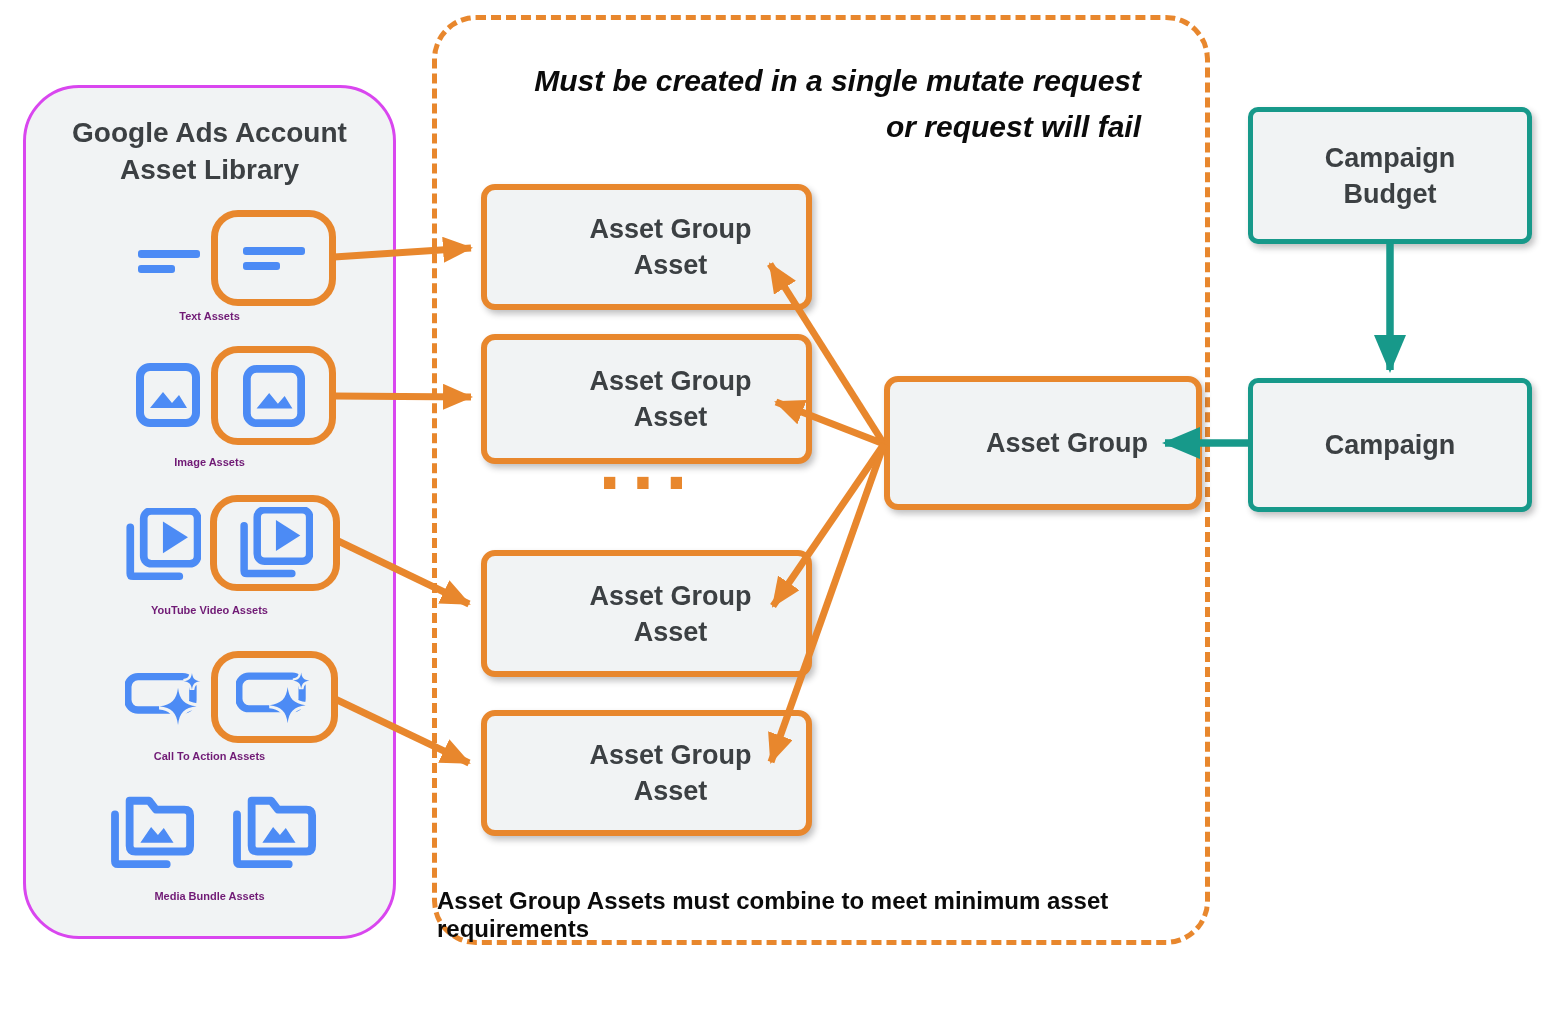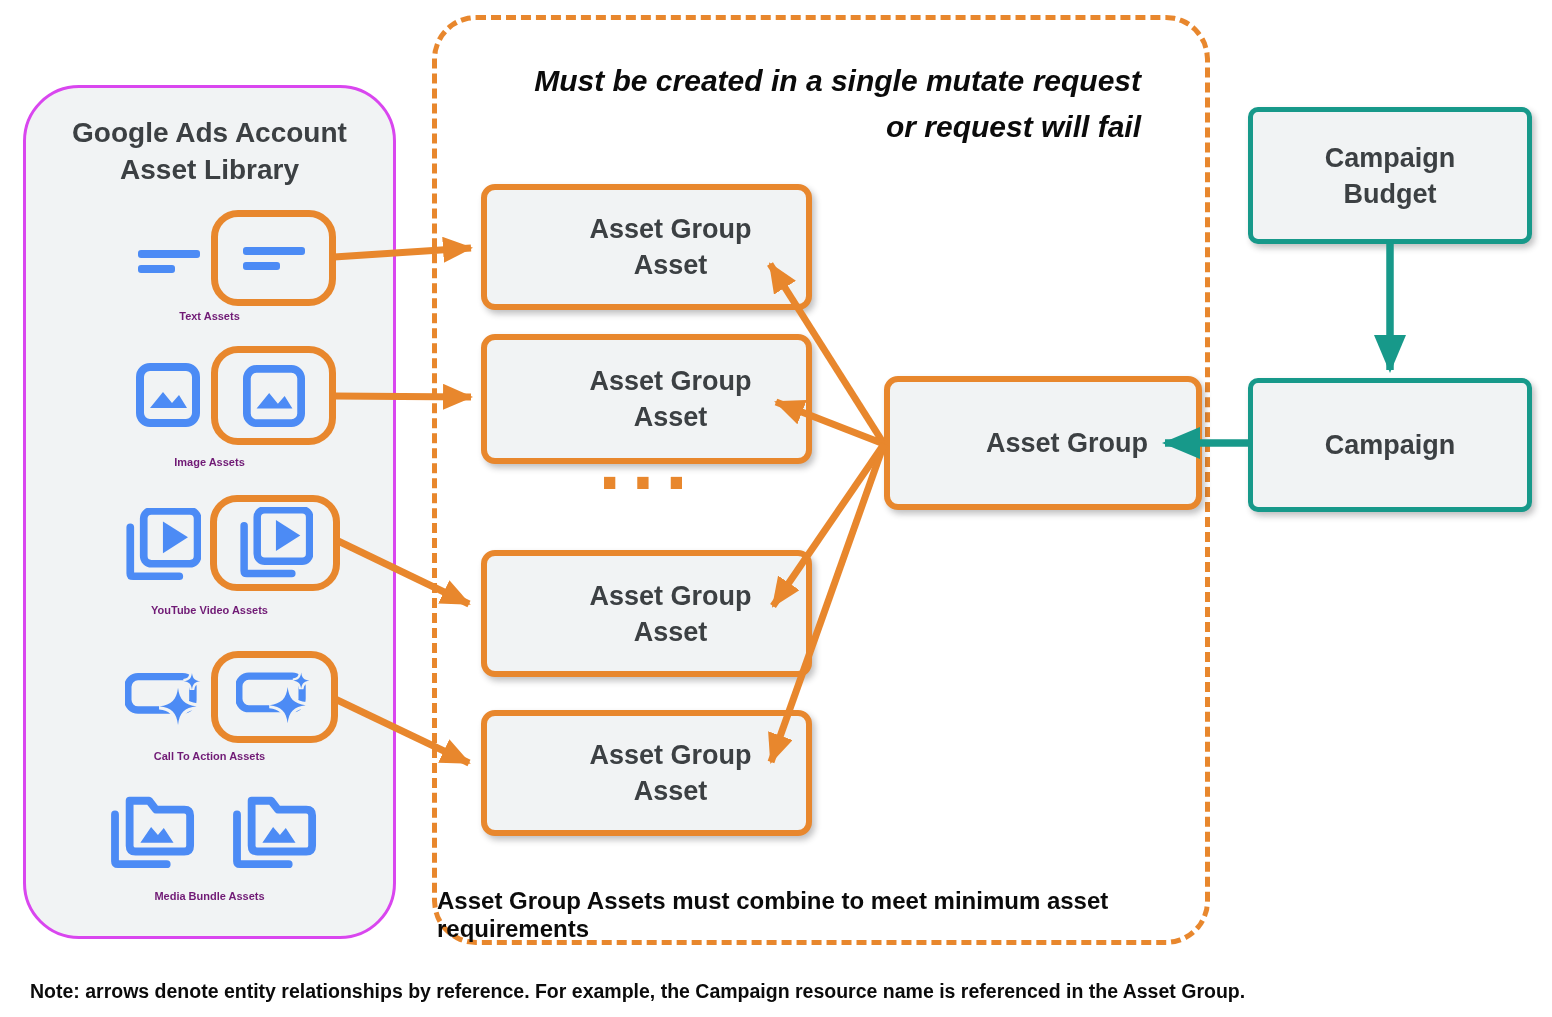--- a/index.html
+++ b/index.html
@@ -228,14 +228,13 @@
 
     <line class="oline" x1="884" y1="444" x2="770" y2="264" marker-end="url(#ah-o)"></line>
     <line class="oline" x1="884" y1="444" x2="776" y2="402" marker-end="url(#ah-o)"></line>
     <line class="oline" x1="884" y1="444" x2="773" y2="606" marker-end="url(#ah-o)"></line>
     <line class="oline" x1="884" y1="444" x2="771" y2="762" marker-end="url(#ah-o)"></line>
 
     <line class="tline" x1="1390" y1="240" x2="1390" y2="370" marker-end="url(#ah-t)"></line>
     <line class="tline" x1="1248" y1="443" x2="1165" y2="443" marker-end="url(#ah-t)"></line>
   </svg>
 
-  <div class="note">Note: arrows denote entity relationships by reference. For example, the Campaign resource name is referenced in the Asset Group.</div>
 </div>
 
 </body></html>

